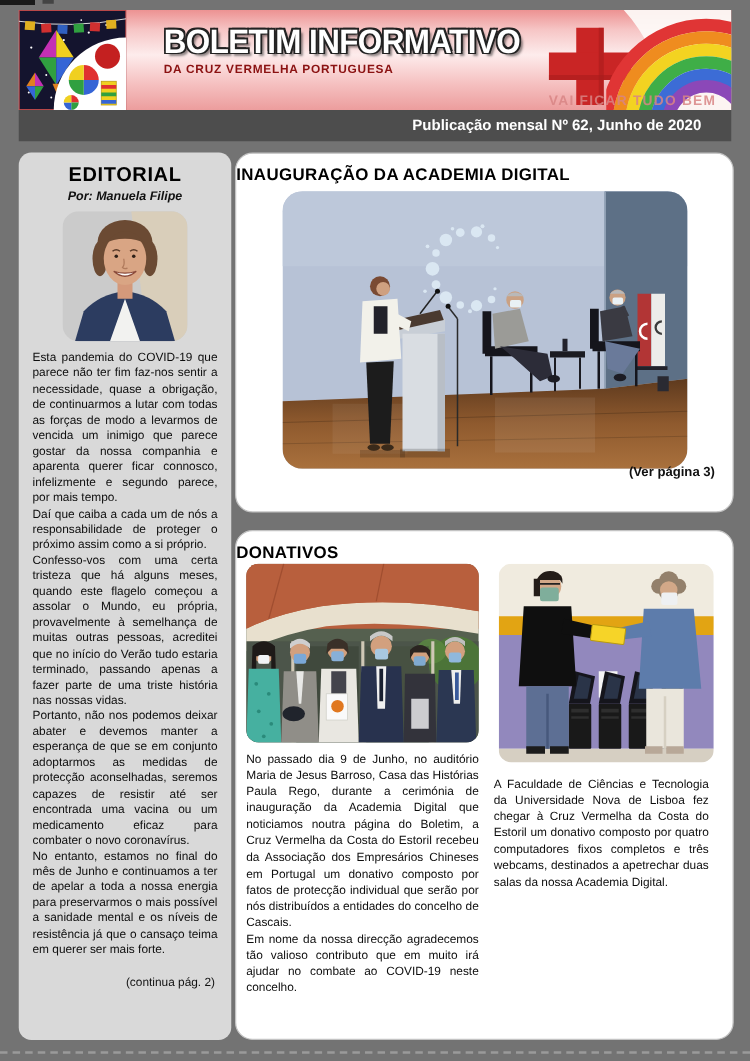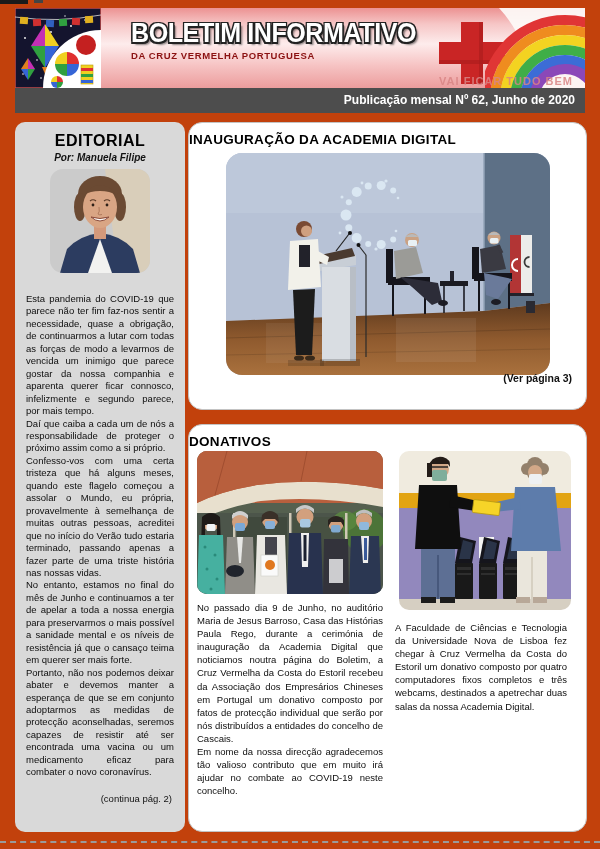--- a/index.html
+++ b/index.html
@@ -1,18 +1,18 @@
 <!DOCTYPE html>
 <html><head>
 <meta charset="utf-8">
 <style>
   * { box-sizing: border-box; }
   html,body { margin:0; padding:0; background:#fff; }
   .page {
-    position:relative; width:600px; height:849px; background:#c2410c;
+    position:relative; width:600px; height:849px; background:#737373;
     font-family:"Liberation Sans", sans-serif; overflow:hidden; color:#111;
   }
   
   .corner-mark { position:absolute; left:0; top:0; width:28px; height:4px; background:#1a1a1a; }
   .corner-mark2 { position:absolute; left:34px; top:0; width:9px; height:3px; background:#444; }
   .cut-line { position:absolute; left:0; top:841px; width:600px; border-top:2px dashed #9a9a9a; }
 
   
   .masthead { position:absolute; left:15px; top:8px; width:570px; height:80px;
     background:linear-gradient(180deg,#ec9292 0%,#f6c6c6 20%,#fdecec 45%,#f6c3c3 72%,#ec9d9d 100%); }
@@ -24,29 +24,29 @@
     text-shadow:-1.5px -1.5px 0 #222,1.5px -1.5px 0 #222,-1.5px 1.5px 0 #222,1.5px 1.5px 0 #222,3px 3px 2px rgba(0,0,0,.45);
   }
   .sub-title { margin:3px 0 0 0; font-size:15.5px; line-height:17px; font-weight:bold; color:#8b1212; white-space:nowrap; }
   .org-line  { margin:3px 0 0 0; font-size:9.5px; line-height:11px; font-weight:bold; color:#8b1212; letter-spacing:.6px; white-space:nowrap; }
   .cross-wrap { position:absolute; left:424px; top:14px; width:66px; height:62px; }
   .rainbow-wrap { position:absolute; right:0; top:0; width:100px; height:80px; }
   .motto { position:absolute; right:12px; bottom:1px; font-size:11px; font-weight:bold;
     color:#d98585; letter-spacing:1px; z-index:3; opacity:.85; }
 
   .pub-bar { position:absolute; left:15px; top:88px; width:570px; height:25px; background:#4d4d4d;
-    color:#fff; font-weight:bold; font-size:12px; line-height:25px; text-align:right; padding-right:10px; }
+    color:#fff; font-weight:bold; font-size:12px; line-height:25px; text-align:right; padding-right:24px; }
 
   
   .editorial-box { position:absolute; left:15px; top:122px; width:170px; height:710px;
     background:#d9d9d9; border-radius:10px; padding:8px 11px 8px 11px; }
   .editorial-title { margin:2px 0 0 0; text-align:center; font-size:16px; font-weight:bold; letter-spacing:.5px; color:#000; }
   .editorial-byline { margin:2px 0 6px 0; text-align:center; font-size:10px; font-weight:bold; font-style:italic; color:#111; }
   .portrait-wrap { width:100px; height:104px; margin:0 auto; border-radius:13px; overflow:hidden; display:block; }
-  .editorial-text { margin-top:20px; font-size:9.5px; line-height:12.45px; text-align:justify; color:#0d0d0d; }
+  .editorial-text { margin-top:8px; font-size:9.5px; line-height:12.45px; text-align:justify; color:#0d0d0d; }
   .editorial-text p { margin:0; }
   .continua { margin-top:14px; text-align:right; font-weight:normal; font-size:9.5px; padding-right:2px; }
 
   
   .panel { position:absolute; background:#fff; border:1px solid #c3c3c3; border-radius:14px; }
   .panel-academia { left:188px; top:122px; width:399px; height:288px; }
   .panel-donativos { left:188px; top:424px; width:399px; height:408px; }
   .panel-title { margin:9px 0 0 0; text-align:left; font-size:13.5px; font-weight:bold; color:#000; letter-spacing:.3px; }
   .stage-photo { display:block; margin:6px auto 0 auto; border-radius:16px; }
   .ver-pagina { position:absolute; right:14px; bottom:25px; font-size:10.5px; font-weight:bold; }
@@ -185,22 +185,22 @@
       <circle cx="43" cy="36" r="1.4" fill="#2e2018"></circle>
       <circle cx="57" cy="36" r="1.4" fill="#2e2018"></circle>
       <path d="M49,38 q1,5 -1,7 q1.5,1.5 4,0.5" stroke="#b07a5c" stroke-width="1" fill="none"></path>
       <path d="M41,48 Q50,56 59,48 Q50,51 41,48 Z" fill="#fdfdfd" stroke="#8a4a3a" stroke-width="1"></path>
     </svg>
 
     <div class="editorial-text">
       <p>Esta pandemia do COVID-19 que parece não ter fim faz-nos sentir a necessidade, quase a obrigação, de continuarmos a lutar com todas as forças de modo a levarmos de vencida um inimigo que parece gostar da nossa companhia e aparenta querer ficar connosco, infelizmente e segundo parece, por mais tempo.</p>
       <p>Daí que caiba a cada um de nós a responsabilidade de proteger o próximo assim como a si próprio.</p>
       <p>Confesso-vos com uma certa tristeza que há alguns meses, quando este flagelo começou a assolar o Mundo, eu própria, provavelmente à semelhança de muitas outras pessoas, acreditei que no início do Verão tudo estaria terminado, passando apenas a fazer parte de uma triste história nas nossas vidas.</p>
+      <p>Portanto, não nos podemos deixar abater e devemos manter a esperança de que se em conjunto adoptarmos as medidas de protecção aconselhadas, seremos capazes de resistir até ser encontrada uma vacina ou um medicamento eficaz para combater o novo coronavírus.</p>
       <p>No entanto, estamos no final do mês de Junho e continuamos a ter de apelar a toda a nossa energia para preservarmos o mais possível a sanidade mental e os níveis de resistência já que o cansaço teima em querer ser mais forte.</p>
-      <p>Portanto, não nos podemos deixar abater e devemos manter a esperança de que se em conjunto adoptarmos as medidas de protecção aconselhadas, seremos capazes de resistir até ser encontrada uma vacina ou um medicamento eficaz para combater o novo coronavírus.</p>
     </div>
     <div class="continua">(continua pág. 2)</div>
   </div>
 
   <div class="panel panel-academia">
     <h2 class="panel-title">INAUGURAÇÃO DA ACADEMIA DIGITAL</h2>
 
     <svg class="stage-photo" width="324" height="222" viewBox="0 0 324 222">
       <rect x="0" y="0" width="324" height="222" fill="#b7c2d6"></rect>
       <rect x="0" y="0" width="324" height="60" fill="#bdc8da"></rect>

